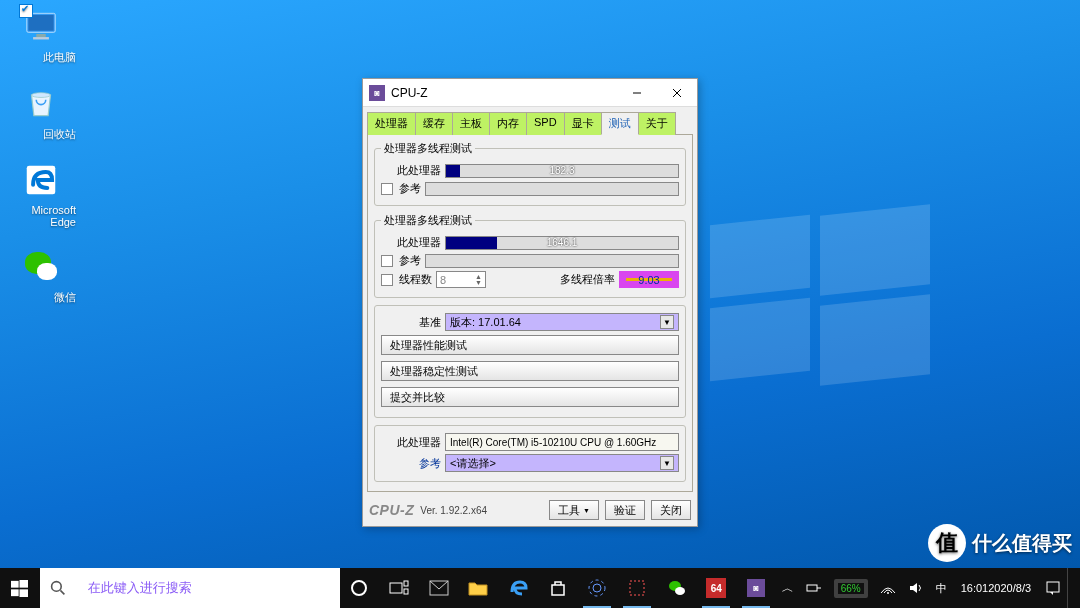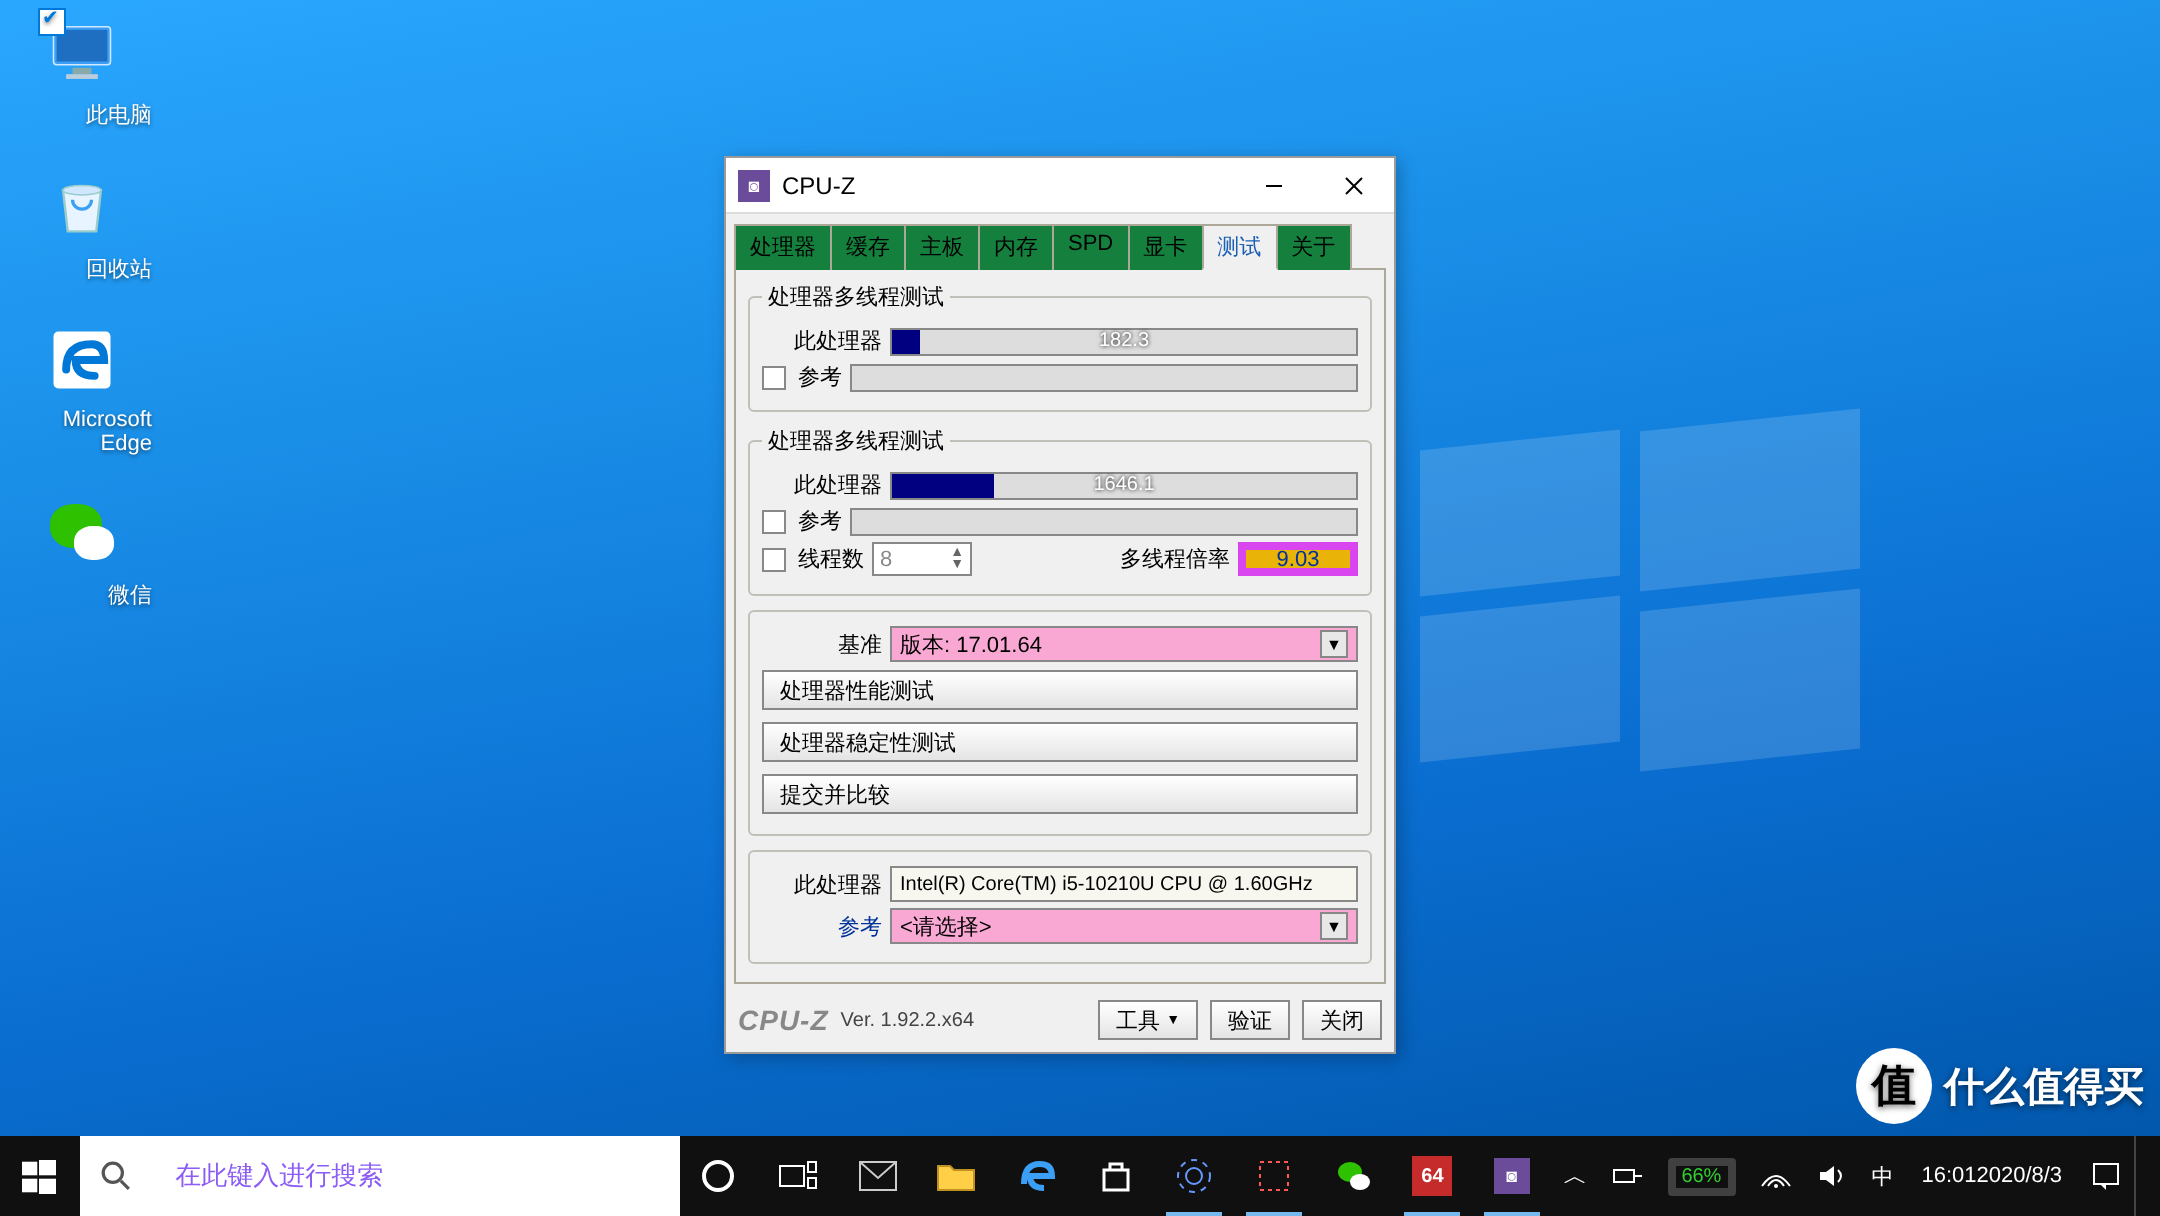--- a/index.html
+++ b/index.html
@@ -27,37 +27,37 @@
 .check::after{content:"✔";color:#0078d7;font-size:10px;position:absolute;top:-2px;left:1px;}
 
 
 .cpuz { position:absolute; left:362px; top:78px; width:336px; background:#f0f0f0; border:1px solid #9a9a9a; box-shadow:2px 2px 8px rgba(0,0,0,.25); font-size:11px; color:#000; }
 .titlebar { height:28px; background:#fff; display:flex; align-items:center; border-bottom:1px solid #ddd; }
 .titlebar .appicon{width:16px;height:16px;background:#6b4c9a;margin:0 6px;display:flex;align-items:center;justify-content:center;color:#fff;font-size:9px;}
 .titlebar .ttl{flex:1;font-size:12px;}
 .titlebar .wbtn{width:40px;height:28px;display:flex;align-items:center;justify-content:center;cursor:pointer;}
 
 .tabs { display:flex; padding:4px 4px 0; gap:0; background:#f0f0f0;}
-.tab { padding:3px 7px; border:1px solid #aca899; border-bottom:none; background:#15803d; cursor:pointer; font-size:11px; position:relative; top:1px; margin-right:-1px;}
+.tab { padding:3px 7px; border:1px solid #aca899; border-bottom:none; background:#bef264; cursor:pointer; font-size:11px; position:relative; top:1px; margin-right:-1px;}
 .tab.active{ background:#f0f0f0; color:#1a5fb4; z-index:2; border-bottom:1px solid #f0f0f0;}
 .tab-body{ border:1px solid #aca899; margin:0 4px 4px; padding:6px 6px 2px; background:#f0f0f0;}
 
 fieldset{ border:1px solid #c0c0b8; border-radius:3px; margin-bottom:7px; padding:4px 6px 6px; }
 legend{ font-size:11px; padding:0 3px; }
 .row{ display:flex; align-items:center; margin:3px 0; gap:4px; }
 .lbl{ width:60px; text-align:right; font-size:11px; }
 .lbl.blue{ color:#003399; }
 .bar{ flex:1; height:14px; border:1px solid #888; background:#ddd; position:relative; }
 .bar .fill{ position:absolute; left:0; top:0; bottom:0; background:#000080; }
 .bar .val{ position:absolute; inset:0; display:flex; align-items:center; justify-content:center; color:#fff; font-size:10px; text-shadow:0 0 2px #000;}
 .cb{ width:12px;height:12px;border:1px solid #888;background:#fff;display:inline-block;margin-right:2px;}
 .spin{ width:50px; height:17px; border:1px solid #888; background:#fff; display:inline-flex; align-items:center; padding:0 3px; color:#888;}
 .spin .ud{margin-left:auto;font-size:7px;line-height:6px;color:#666;}
-.valbox{ width:60px; height:17px; border:4px solid #d946ef; background:#eab308; display:inline-flex; align-items:center; justify-content:center; color:#003399;}
-.combo{ flex:1; height:18px; border:1px solid #888; background:#f9a8d4; display:flex; align-items:center; padding:0 4px;}
+.valbox{ width:60px; height:17px; border:7px solid #d946ef; background:#eab308; display:inline-flex; align-items:center; justify-content:center; color:#003399;}
+.combo{ flex:1; height:18px; border:1px solid #888; background:#c4b5fd; display:flex; align-items:center; padding:0 4px;}
 .combo .arr{margin-left:auto;width:14px;height:14px;border:1px solid #888;background:#e8e8e8;display:flex;align-items:center;justify-content:center;font-size:8px;}
 .btn{ height:20px; border:1px solid #888; background:linear-gradient(#fff,#e4e4e4); padding:0 8px; display:inline-flex; align-items:center; cursor:pointer; font-size:11px;}
 .btnrow{display:flex;gap:6px;justify-content:space-between;margin:4px 0;flex-direction:column;}
 
 .footer{display:flex;align-items:center;padding:4px 6px 6px;gap:6px;}
 .footer .logo{font-style:italic;font-weight:bold;color:#888;font-size:14px;letter-spacing:.5px;}
 .footer .ver{font-size:10px;color:#444;}
 
 
 .taskbar{position:absolute;left:0;right:0;bottom:0;height:40px;background:#101010;display:flex;align-items:stretch;color:#fff;}

